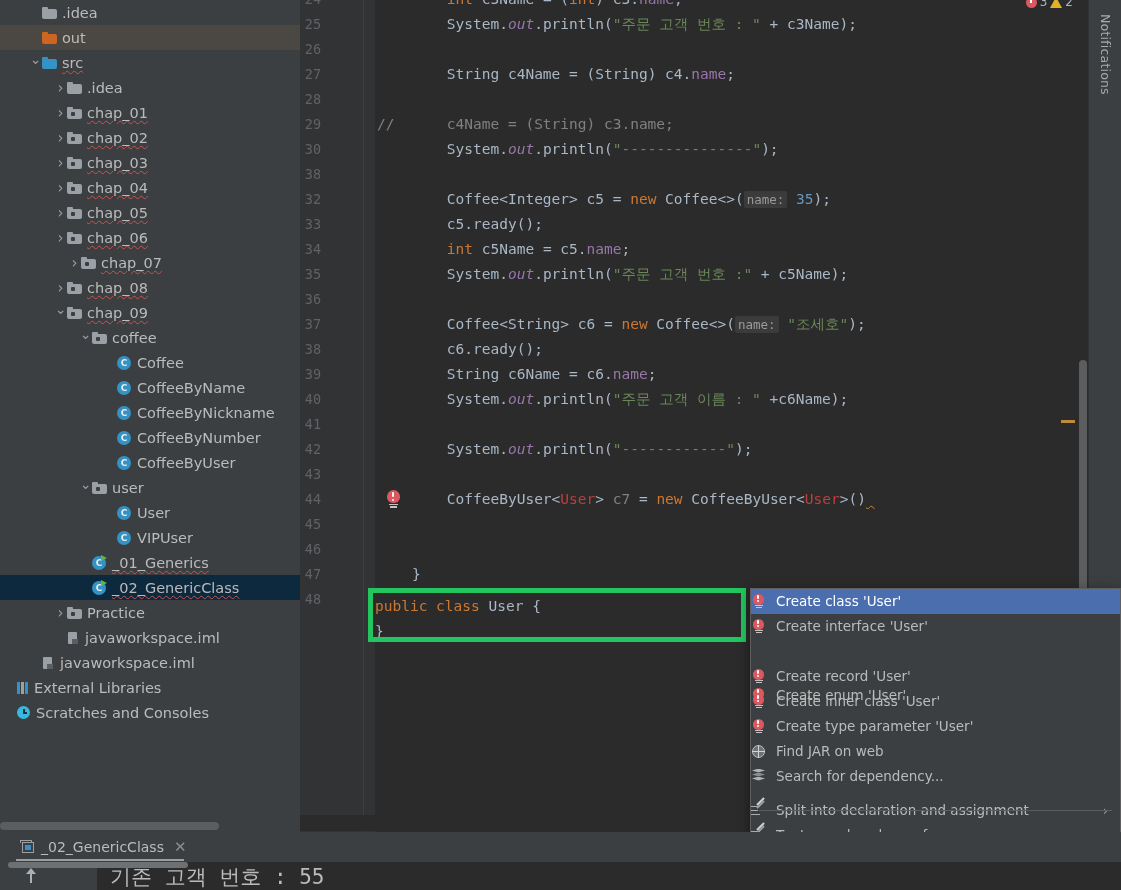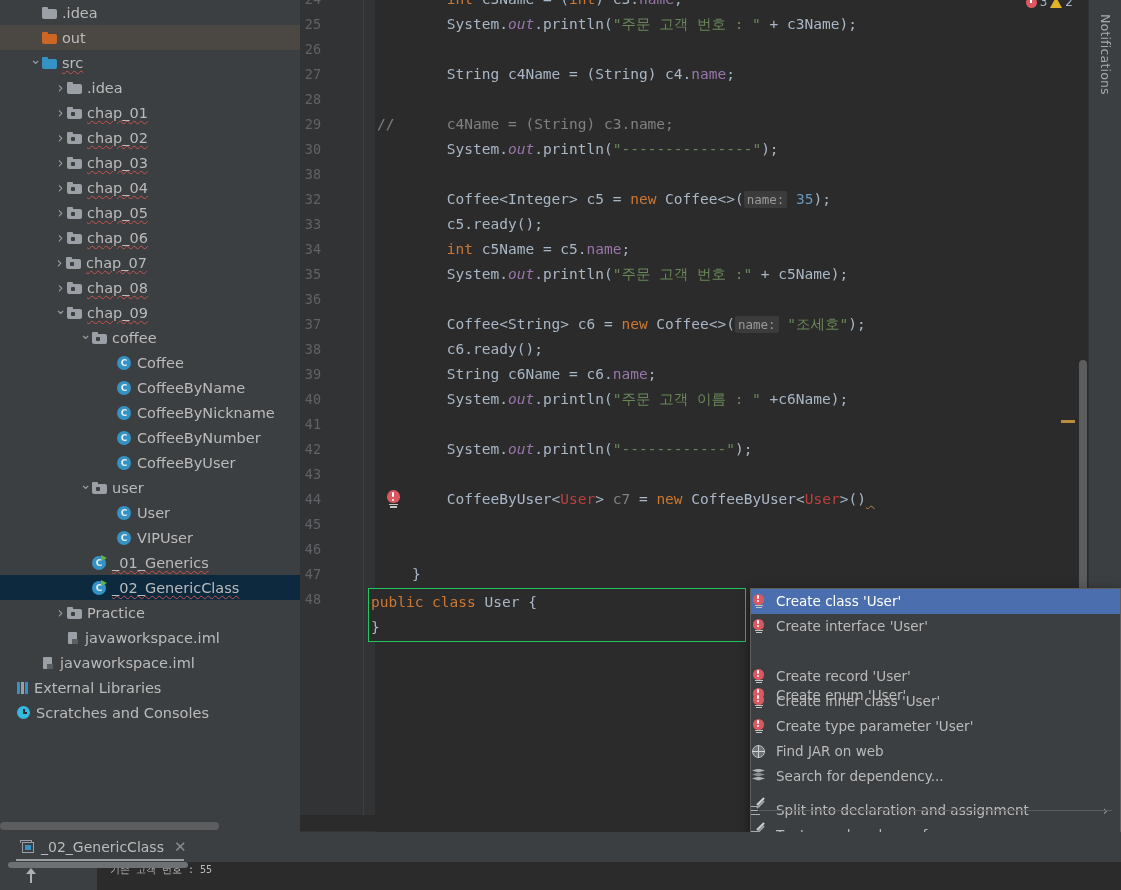--- a/index.html
+++ b/index.html
@@ -157,21 +157,21 @@
     display:flex;align-items:center;justify-content:center;
   }
   #notif-tab span{
     writing-mode:vertical-rl;font-size:12.5px;color:#a9a9a9;
     letter-spacing:.2px;
   }
 
   
   #preview-popup{
     position:absolute;left:368px;top:588px;width:378px;height:54px;
-    background:#2b2b2b;border:1px solid #22c55e;box-sizing:border-box;
+    background:#2b2b2b;border:5px solid #22c55e;box-sizing:border-box;
     font-family:"DejaVu Sans Mono","Liberation Mono",monospace;font-size:14.5px;
     overflow:hidden;
   }
   #preview-popup .pline{position:absolute;left:2px;height:25px;line-height:25px;white-space:pre;}
 
   
   #intention-menu{
     position:absolute;left:750px;top:588px;width:371px;height:294px;
     background:#3c3f41;border:1px solid #5e6060;box-sizing:border-box;
     box-shadow:0 3px 12px rgba(0,0,0,.45);
@@ -229,41 +229,41 @@
   #run-tab .xclose{color:#8a8f93;font-size:15px;margin-left:4px;}
   #run-tab-underline{position:absolute;left:16px;top:27px;width:168px;height:2px;background:#9a9da1;}
 
   #console{position:absolute;left:0;top:30px;width:1121px;height:28px;background:#2b2b2b;overflow:hidden;}
   #console-gutter{position:absolute;left:0;top:0;width:97px;height:28px;background:#3c3f41;}
   #console-up{position:absolute;left:24px;top:6px;width:14px;height:16px;}
   #console-up .shaft{position:absolute;left:6px;top:4px;width:2px;height:11px;background:#a9b0b6;}
   #console-up .head{position:absolute;left:2px;top:0;width:0;height:0;border-left:5px solid transparent;border-right:5px solid transparent;border-bottom:6px solid #a9b0b6;}
   .cons-line{
     position:absolute;left:110px;white-space:nowrap;color:#bbbbbb;
-    font-family:"DejaVu Sans Mono","Liberation Mono",monospace;font-size:10px;
+    font-family:"DejaVu Sans Mono","Liberation Mono",monospace;font-size:21px;
   }
   #console-hthumb{position:absolute;left:8px;top:0px;width:180px;height:6px;background:#6e7174;border-radius:3px;}
 </style>
 </head>
 <body>
 
 <div id="root">
 
   <div id="project-panel">
       <div class="tree-row" style="top: 0px; position: absolute; left: 0px; width: 300px; padding-left: 29px;"><span class="arrow none">›</span><span class="ico folder grey"><span class="f-t"></span><span class="f-b"></span></span><span class="lbl">.idea</span></div>
       <div class="tree-row hover" style="top: 25px; position: absolute; left: 0px; width: 300px; padding-left: 29px;"><span class="arrow none">›</span><span class="ico folder orange"><span class="f-t"></span><span class="f-b"></span></span><span class="lbl">out</span></div>
       <div class="tree-row" style="top: 50px; position: absolute; left: 0px; width: 300px; padding-left: 29px;"><span class="arrow" style="font-size: 14px; position: relative; top: -4px;">⌄</span><span class="ico folder blue"><span class="f-t"></span><span class="f-b"></span></span><span class="lbl squiggly">src</span></div>
       <div class="tree-row" style="top: 75px; position: absolute; left: 0px; width: 300px; padding-left: 54px;"><span class="arrow" style="font-size: 15px;">›</span><span class="ico folder grey"><span class="f-t"></span><span class="f-b"></span></span><span class="lbl">.idea</span></div>
       <div class="tree-row" style="top: 100px; position: absolute; left: 0px; width: 300px; padding-left: 54px;"><span class="arrow" style="font-size: 15px;">›</span><span class="ico folder grey"><span class="f-t"></span><span class="f-b"></span><span class="f-dot"></span></span><span class="lbl squiggly">chap_01</span></div>
       <div class="tree-row" style="top: 125px; position: absolute; left: 0px; width: 300px; padding-left: 54px;"><span class="arrow" style="font-size: 15px;">›</span><span class="ico folder grey"><span class="f-t"></span><span class="f-b"></span><span class="f-dot"></span></span><span class="lbl squiggly">chap_02</span></div>
       <div class="tree-row" style="top: 150px; position: absolute; left: 0px; width: 300px; padding-left: 54px;"><span class="arrow" style="font-size: 15px;">›</span><span class="ico folder grey"><span class="f-t"></span><span class="f-b"></span><span class="f-dot"></span></span><span class="lbl squiggly">chap_03</span></div>
       <div class="tree-row" style="top: 175px; position: absolute; left: 0px; width: 300px; padding-left: 54px;"><span class="arrow" style="font-size: 15px;">›</span><span class="ico folder grey"><span class="f-t"></span><span class="f-b"></span><span class="f-dot"></span></span><span class="lbl squiggly">chap_04</span></div>
       <div class="tree-row" style="top: 200px; position: absolute; left: 0px; width: 300px; padding-left: 54px;"><span class="arrow" style="font-size: 15px;">›</span><span class="ico folder grey"><span class="f-t"></span><span class="f-b"></span><span class="f-dot"></span></span><span class="lbl squiggly">chap_05</span></div>
       <div class="tree-row" style="top: 225px; position: absolute; left: 0px; width: 300px; padding-left: 54px;"><span class="arrow" style="font-size: 15px;">›</span><span class="ico folder grey"><span class="f-t"></span><span class="f-b"></span><span class="f-dot"></span></span><span class="lbl squiggly">chap_06</span></div>
-      <div class="tree-row" style="top: 250px; position: absolute; left: 0px; width: 300px; padding-left: 53px;"><span class="arrow" style="font-size: 15px;">›</span><span class="ico folder grey"><span class="f-t"></span><span class="f-b"></span><span class="f-dot"></span></span><span class="lbl squiggly">chap_07</span></div>
+      <div class="tree-row" style="top: 250px; position: absolute; left: 0px; width: 300px; padding-left: 68px;"><span class="arrow" style="font-size: 15px;">›</span><span class="ico folder grey"><span class="f-t"></span><span class="f-b"></span><span class="f-dot"></span></span><span class="lbl squiggly">chap_07</span></div>
       <div class="tree-row" style="top: 275px; position: absolute; left: 0px; width: 300px; padding-left: 54px;"><span class="arrow" style="font-size: 15px;">›</span><span class="ico folder grey"><span class="f-t"></span><span class="f-b"></span><span class="f-dot"></span></span><span class="lbl squiggly">chap_08</span></div>
       <div class="tree-row" style="top: 300px; position: absolute; left: 0px; width: 300px; padding-left: 54px;"><span class="arrow" style="font-size: 14px; position: relative; top: -4px;">⌄</span><span class="ico folder grey"><span class="f-t"></span><span class="f-b"></span><span class="f-dot"></span></span><span class="lbl squiggly">chap_09</span></div>
       <div class="tree-row" style="top: 325px; position: absolute; left: 0px; width: 300px; padding-left: 79px;"><span class="arrow" style="font-size: 14px; position: relative; top: -4px;">⌄</span><span class="ico folder grey"><span class="f-t"></span><span class="f-b"></span><span class="f-dot"></span></span><span class="lbl">coffee</span></div>
       <div class="tree-row" style="top: 350px; position: absolute; left: 0px; width: 300px; padding-left: 104px;"><span class="arrow none">›</span><span class="ico cls"><span class="c-c">C</span></span><span class="lbl">Coffee</span></div>
       <div class="tree-row" style="top: 375px; position: absolute; left: 0px; width: 300px; padding-left: 104px;"><span class="arrow none">›</span><span class="ico cls"><span class="c-c">C</span></span><span class="lbl">CoffeeByName</span></div>
       <div class="tree-row" style="top: 400px; position: absolute; left: 0px; width: 300px; padding-left: 104px;"><span class="arrow none">›</span><span class="ico cls"><span class="c-c">C</span></span><span class="lbl">CoffeeByNickname</span></div>
       <div class="tree-row" style="top: 425px; position: absolute; left: 0px; width: 300px; padding-left: 104px;"><span class="arrow none">›</span><span class="ico cls"><span class="c-c">C</span></span><span class="lbl">CoffeeByNumber</span></div>
       <div class="tree-row" style="top: 450px; position: absolute; left: 0px; width: 300px; padding-left: 104px;"><span class="arrow none">›</span><span class="ico cls"><span class="c-c">C</span></span><span class="lbl">CoffeeByUser</span></div>
       <div class="tree-row" style="top: 475px; position: absolute; left: 0px; width: 300px; padding-left: 79px;"><span class="arrow" style="font-size: 14px; position: relative; top: -4px;">⌄</span><span class="ico folder grey"><span class="f-t"></span><span class="f-b"></span><span class="f-dot"></span></span><span class="lbl">user</span></div>
       <div class="tree-row" style="top: 500px; position: absolute; left: 0px; width: 300px; padding-left: 104px;"><span class="arrow none">›</span><span class="ico cls"><span class="c-c">C</span></span><span class="lbl">User</span></div>

